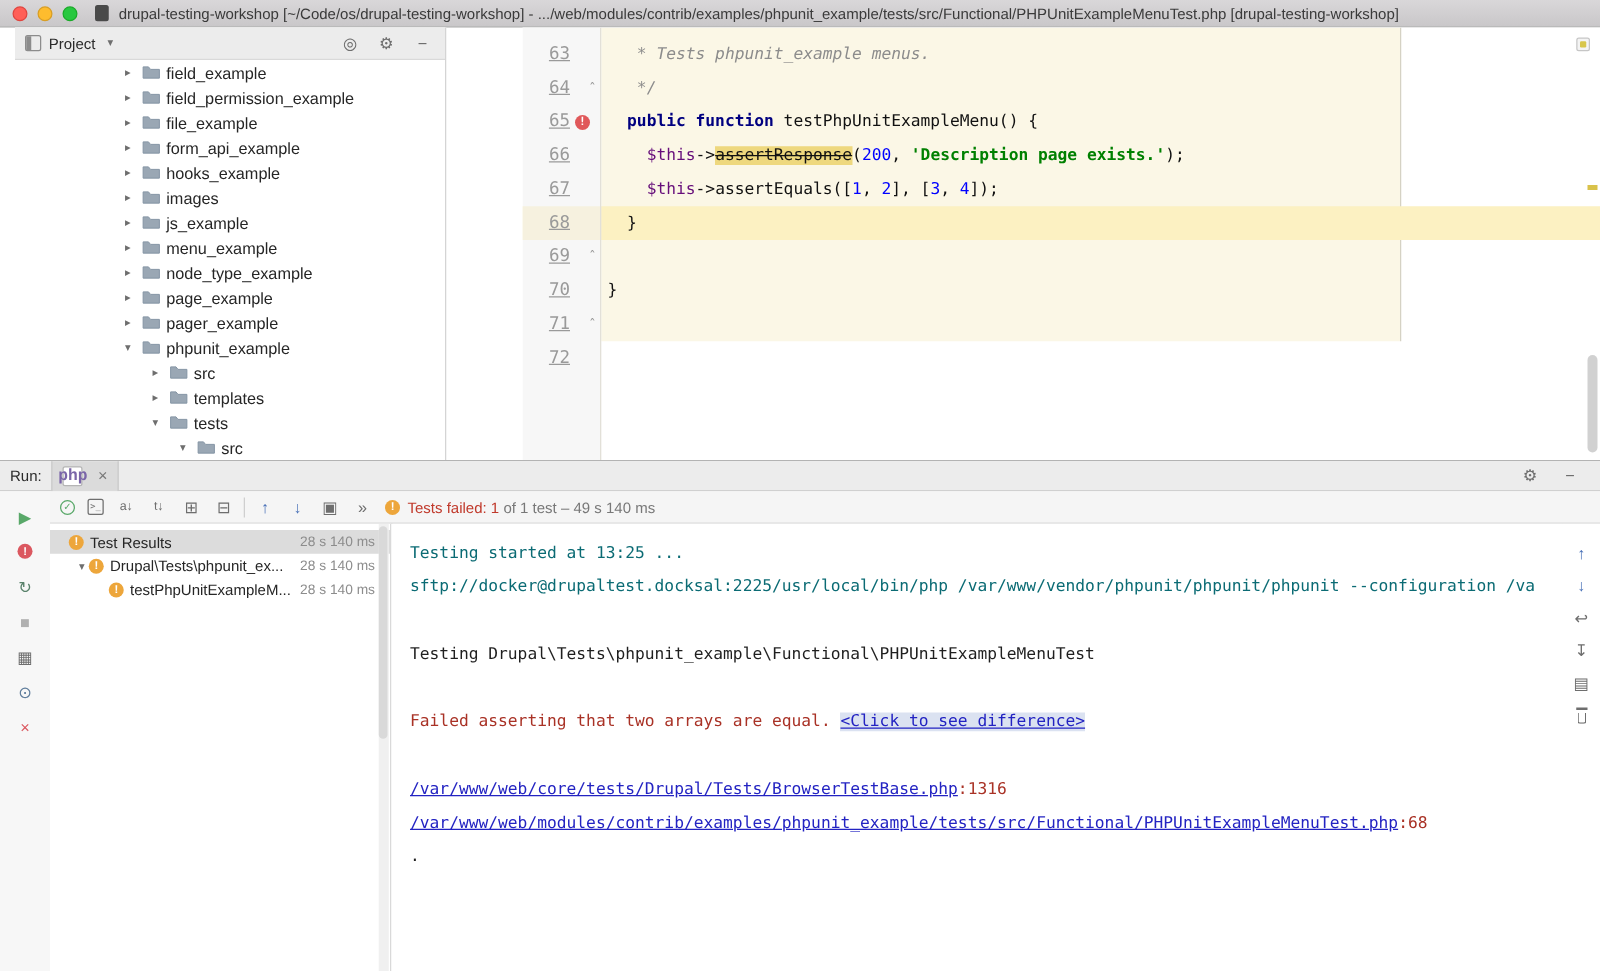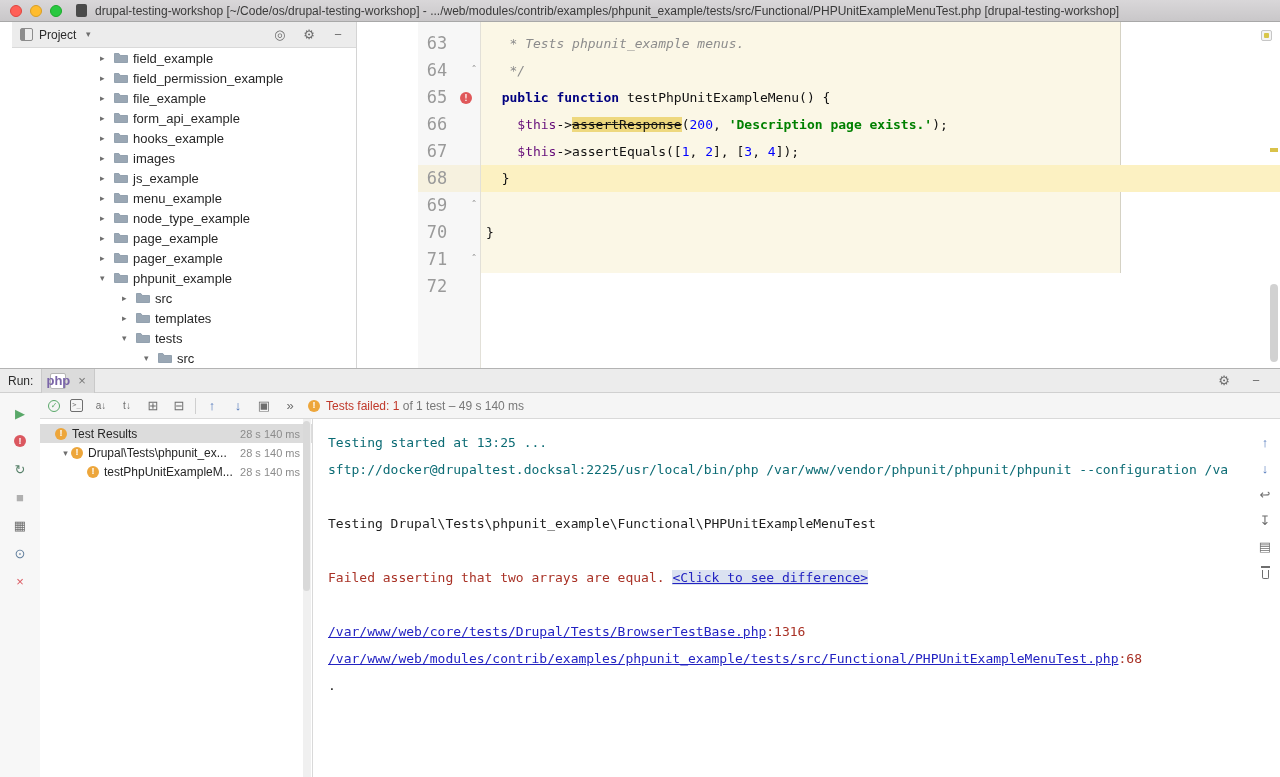--- a/index.html
+++ b/index.html
@@ -41,22 +41,22 @@
   
   #editor { position:absolute; left:418px; top:22px; width:862px; height:346px; background:#fff;
     overflow:hidden; }
   #cream { position:absolute; left:63px; top:0; width:639px; height:251px; background:#fbf7e6; }
   #margin-line { position:absolute; left:702px; top:0; width:1px; height:251px; background:#d5d2c4; }
   #line-highlight { position:absolute; left:0; height:27px; width:862px; background:#fcf1c2; }
   #gutter { position:absolute; left:0; top:0; width:63px; height:346px; background:#f2f2f2;
     border-right:1px solid #e2e0d8; padding-top:8px; z-index:2; background-clip:padding-box; }
   #gutter { background:rgba(242,242,242,0.6); }
   .g-row { height:27px; position:relative; font-family:"DejaVu Sans Mono", monospace; }
-  .g-num { position:absolute; left:0; width:38px; text-align:center; font-size:17px; color:#9a9a9a;
-    line-height:27px; }
+  .g-num { position:absolute; left:0; width:38px; text-align:right; font-size:14px; color:#9a9a9a;
+    line-height:27px;text-decoration:underline; }
   .g-mark { position:absolute; left:50px; top:0; width:12px; line-height:27px; font-size:11px;
     color:#9a9a9a; text-align:center; }
   .g-fail { position:absolute; left:42px; top:8px; width:12px; height:12px; border-radius:50%;
     font-size:9px; font-weight:bold; display:flex; align-items:center; justify-content:center; }
   #code { position:absolute; left:64px; top:0; right:0; padding:8px 0 0 4px; z-index:3; }
   .code-line { height:27px; line-height:27px; font-family:"DejaVu Sans Mono", monospace;
     font-size:13px; color:#111; white-space:pre; }
   .cm  { color:#8c8c8c; font-style:italic; }
   .kw  { color:#000080; font-weight:bold; }
   .str { color:#008000; font-weight:bold; }
@@ -363,21 +363,21 @@
     <div id="ed-widget"></div>
     <div id="ed-stripe-mark"></div>
     <div id="ed-thumb"></div>
   </div>
 
   <div id="run-panel">
 
     <div id="run-tabbar">
       <span id="run-label">Run:</span>
       <div class="run-tab">
-        <span class="php-ic ic" style="color: rgb(122, 101, 168);">php</span>
+        <span class="php-ic ic" style="color: rgb(122, 101, 168); font-family: Liberation Mono, monospace;">php</span>
         <span class="tab-close">×</span>
       </div>
       <span class="spacer"></span>
       <span class="tabbar-ic ic" style="color: rgb(110, 110, 110);">⚙</span>
       <span class="tabbar-ic ic" style="color: rgb(110, 110, 110);">−</span>
     </div>
 
     <div id="run-left-strip">
       <span class="strip-slot">
           <span class="ic" style="color: rgb(89, 168, 105);">▶</span>

